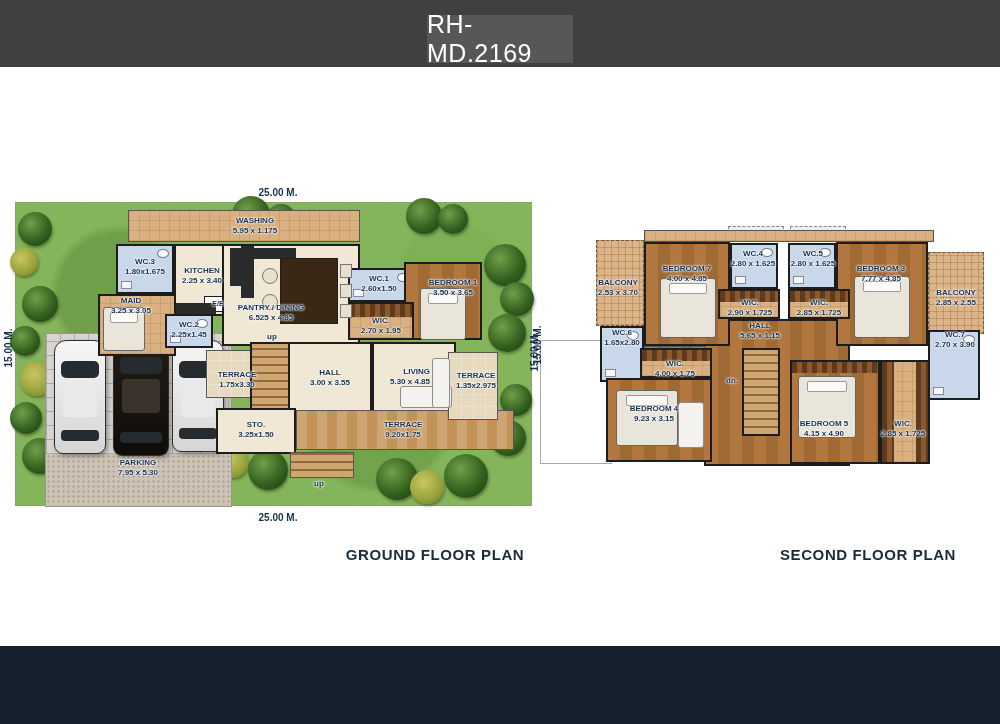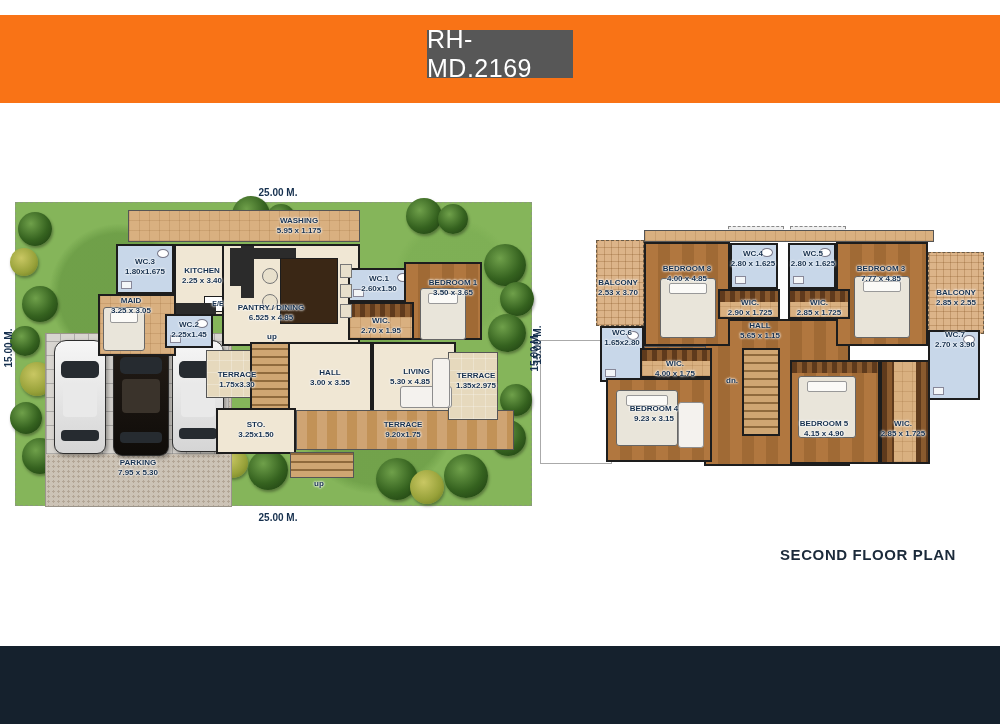--- a/index.html
+++ b/index.html
@@ -1,19 +1,19 @@
 <!DOCTYPE html>
 <html><head>
 <meta charset="utf-8">
 <style>
   html,body{margin:0;padding:0;}
   body{width:1000px;height:724px;overflow:hidden;background:#fff;
        font-family:"Liberation Sans",sans-serif;}
   .stage{position:relative;width:1000px;height:724px;background:#fff;}
-  .topbar{position:absolute;left:0;top:0;width:1000px;height:88px;background:#f97316;margin-top:15px;}
+  .topbar{position:absolute;left:0;top:0;width:1000px;height:67px;background:#404040;}
   .botbar{position:absolute;left:0;top:646px;width:1000px;height:78px;background:#15212d;}
   .titlebox{position:absolute;left:427px;top:15px;width:146px;height:48px;background:#575757;
             display:flex;align-items:center;justify-content:center;}
   .titlebox span{color:#fff;font-size:25px;letter-spacing:.5px;}
   .caption{position:absolute;font-weight:bold;font-size:15px;color:#1b2a3a;
            letter-spacing:.6px;text-align:center;width:310px;}
   
   .plan{position:absolute;}
   .lawn{position:absolute;border:1px dashed #8a9a7a;
         background:
@@ -168,21 +168,21 @@
     <div class="room cream" style="left:278px;top:152px;width:84px;height:72px;"></div>
     <div class="room cream" style="left:362px;top:152px;width:84px;height:72px;">
       <div class="sofa" style="left:26px;bottom:4px;width:50px;height:20px;"></div>
       <div class="sofa" style="right:4px;top:14px;width:16px;height:48px;"></div>
     </div>
     <div class="room cream" style="left:206px;top:218px;width:80px;height:46px;"></div>
     <div class="room twood thin" style="left:286px;top:220px;width:218px;height:40px;"></div>
     <div class="room tile thin" style="left:438px;top:162px;width:50px;height:68px;"></div>
     <div class="room stairs thin" style="left:280px;top:262px;width:64px;height:26px;"></div>
 
-    <div class="lbl" style="left:245px;top:36px;margin-left:44px;">
+    <div class="lbl" style="left:245px;top:36px;">
       <div>WASHING</div>
         <div>5.95 x 1.175</div>
     </div>
     <div class="lbl" style="left:135px;top:77px;">
       <div>WC.3</div>
         <div>1.80x1.675</div>
     </div>
     <div class="lbl" style="left:192px;top:86px;">
       <div>KITCHEN</div>
         <div>2.25 x 3.40</div>
@@ -294,21 +294,21 @@
     <div class="room tan" style="left:342px;top:138px;width:50px;height:104px;">
       <div class="ward" style="position:absolute;left:0;top:0;width:12px;height:100%;"></div>
       <div class="ward" style="position:absolute;right:0;top:0;width:12px;height:100%;"></div>
     </div>
 
     <div class="lbl" style="left:80px;top:66px;">
       <div>BALCONY</div>
         <div>2.53 x 3.70</div>
     </div>
     <div class="lbl" style="left:149px;top:52px;">
-      <div>BEDROOM 8</div>
+      <div>BEDROOM 7</div>
         <div>4.00 x 4.85</div>
     </div>
     <div class="lbl" style="left:215px;top:37px;">
       <div>WC.4</div>
         <div>2.80 x 1.625</div>
     </div>
     <div class="lbl" style="left:275px;top:37px;">
       <div>WC.5</div>
         <div>2.80 x 1.625</div>
     </div>
@@ -353,16 +353,17 @@
       <div>BEDROOM 5</div>
         <div>4.15 x 4.90</div>
     </div>
     <div class="lbl" style="left:365px;top:207px;">
       <div>WIC.</div>
         <div>2.85 x 1.725</div>
     </div>
     <div class="dim v" style="left:-4px;top:130px;">15.00 M.</div>
   </div>
 
+  <div class="caption" style="left:280px;top:546px;">GROUND FLOOR PLAN</div>
   <div class="caption" style="left:713px;top:546px;">SECOND FLOOR PLAN</div>
 
   <div class="botbar"></div>
 </div>
 
 </body></html>

